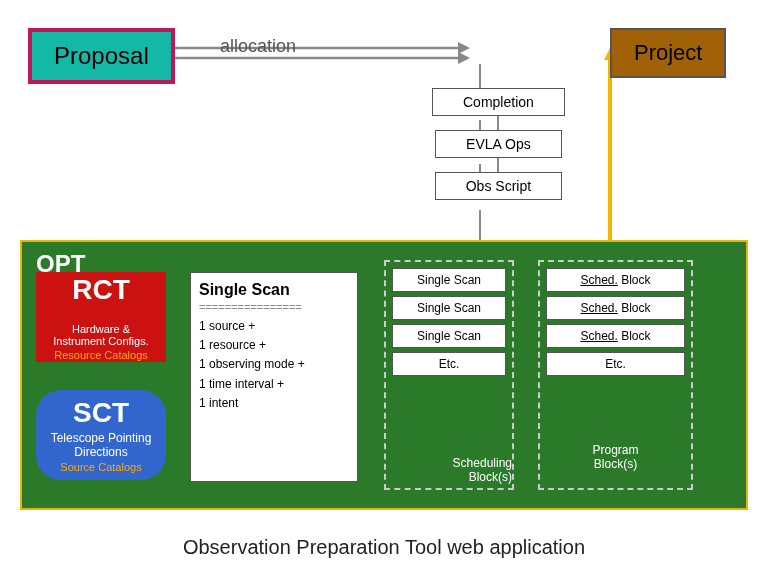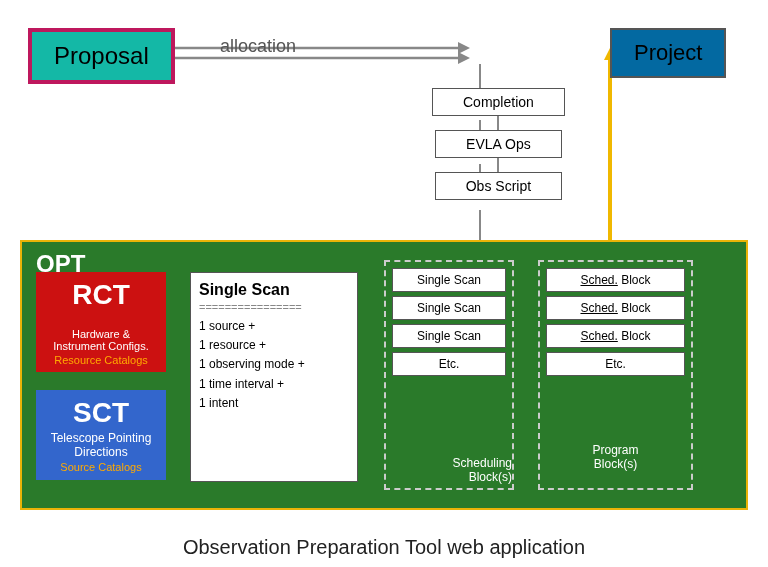--- a/index.html
+++ b/index.html
@@ -27,21 +27,21 @@
       background: #14b8a6;
       min-width: 110px;
       text-align: center;
     }
 
     .project-box {
       border: 2px solid #555;
       padding: 10px 22px;
       font-size: 22px;
       font-weight: normal;
-      background: #0369a1;
+      background: #a16207;
       min-width: 110px;
       text-align: center;
     }
 
     .chain-box {
       border: 1px solid #555;
       padding: 5px 30px;
       font-size: 14px;
       background: #fff;
       min-width: 100px;
@@ -68,21 +68,21 @@
       top: 8px;
       left: 14px;
     }
 
     
     .rct-box {
       position: absolute;
       top: 30px;
       left: 14px;
       width: 130px;
-      height: 100px;
+      height: 90px;
       background: #cc1111;
       display: flex;
       flex-direction: column;
       align-items: center;
       justify-content: center;
       text-align: center;
       padding: 8px;
     }
 
     .rct-title {
@@ -110,20 +110,21 @@
       left: 14px;
       width: 130px;
       height: 90px;
       background: #3366cc;
       display: flex;
       flex-direction: column;
       align-items: center;
       justify-content: center;
       text-align: center;
       padding: 8px;
+      border-radius: 25px;
     }
 
     .sct-title {
       font-size: 28px;
       font-weight: bold;
       color: #fff;
     }
 
     .sct-subtitle {
       font-size: 12px;

